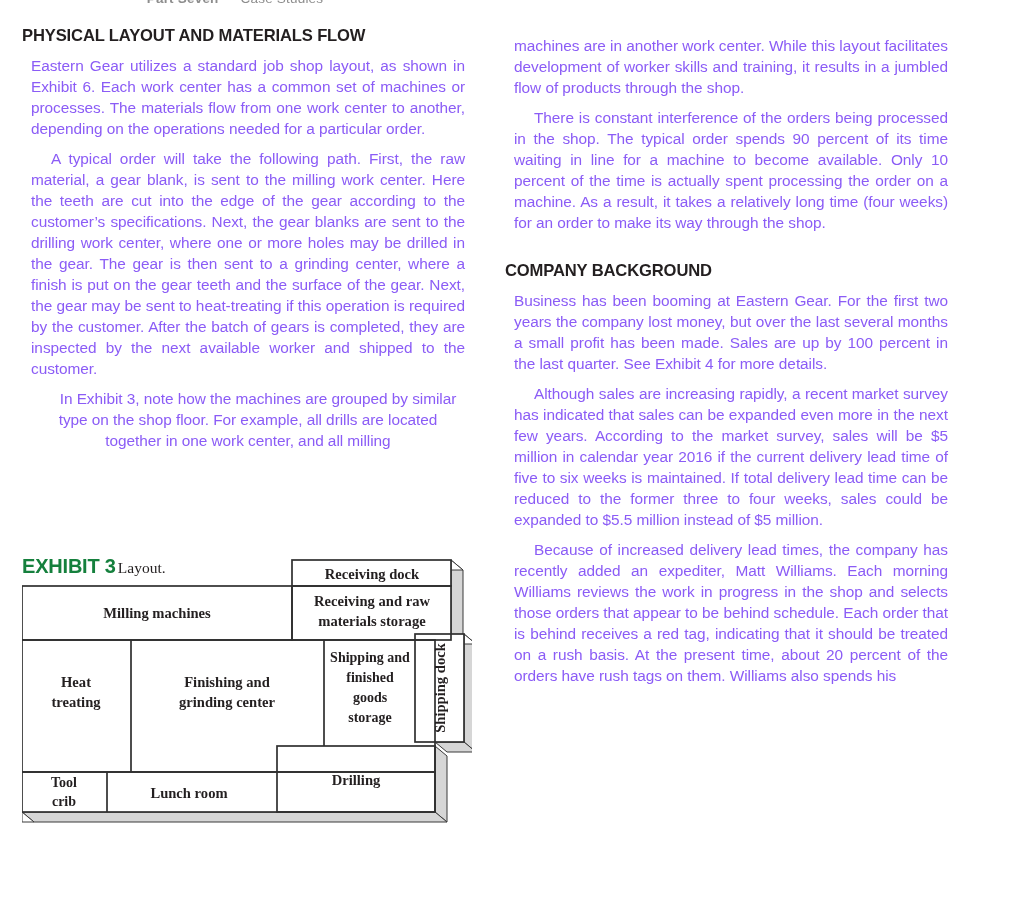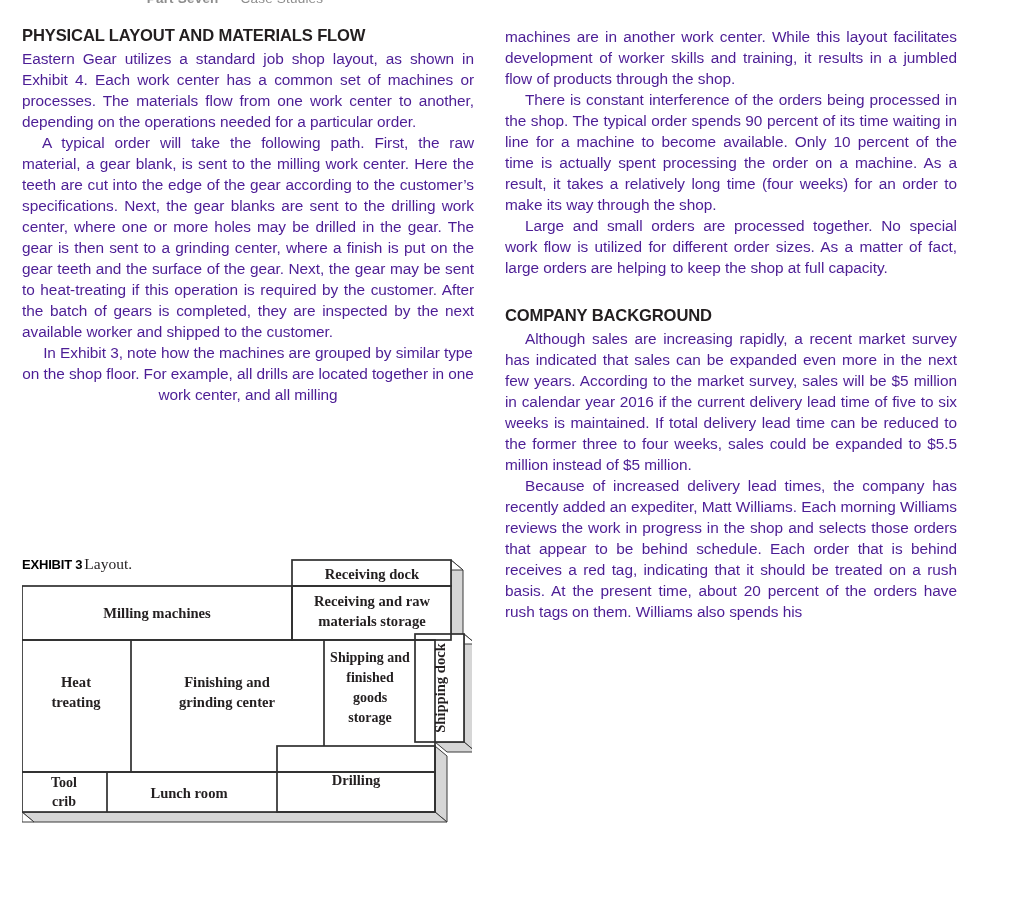--- a/index.html
+++ b/index.html
@@ -50,45 +50,45 @@
     font-size: 16.6px;
     font-weight: bold;
     margin: 0 0 2px 0;
     letter-spacing: -0.15px;
     color: #231f20;
     line-height: 1.22;
   }
   h2.sec-head.spaced { margin-top: 28px; }
 
   p.body {
-    margin: 0;
+    margin: 9px;
     font-size: 15.4px;
     line-height: 21.0px;
     text-align: justify;
     text-justify: inter-word;
-    color: #4c1d95;
+    color: #8b5cf6;
     hyphens: none;
     letter-spacing: -0.05px;
   }
   p.body.indent { text-indent: 20px; }
   p.body.last-ragged { text-align: center; }
 
   
   .exhibit-caption {
     position: absolute;
     left: 22px;
     top: 555px;
     white-space: nowrap;
   }
   .exhibit-caption .ex-label {
     font-family: "Liberation Sans", sans-serif;
     font-weight: bold;
-    font-size: 13px;
+    font-size: 20px;
     letter-spacing: -0.2px;
-    color: #000000;
+    color: #15803d;
   }
   .exhibit-caption .ex-title {
     font-family: "Liberation Serif", serif;
     font-size: 15.5px;
     color: #231f20;
     margin-left: 2px;
   }
 
   
   .diagram {
@@ -113,30 +113,30 @@
 <body>
 
 <div class="running-head">
   <span class="rh-part">Part Seven</span><span class="rh-gap"></span><span class="rh-section">Case Studies</span>
 </div>
 
 <div class="page">
 
   <div class="col col-left">
     <h2 class="sec-head">PHYSICAL LAYOUT AND MATERIALS FLOW</h2>
-    <p class="body">Eastern Gear utilizes a standard job shop layout, as shown in Exhibit 4. Each work center has a common set of machines or processes. The materials flow from one work center to another, depending on the operations needed for a particular order.</p>
+    <p class="body">Eastern Gear utilizes a standard job shop layout, as shown in Exhibit 6. Each work center has a common set of machines or processes. The materials flow from one work center to another, depending on the operations needed for a particular order.</p>
     <p class="body indent">A typical order will take the following path. First, the raw material, a gear blank, is sent to the milling work center. Here the teeth are cut into the edge of the gear according to the customer’s specifications. Next, the gear blanks are sent to the drilling work center, where one or more holes may be drilled in the gear. The gear is then sent to a grinding center, where a finish is put on the gear teeth and the surface of the gear. Next, the gear may be sent to heat-treating if this operation is required by the customer. After the batch of gears is completed, they are inspected by the next available worker and shipped to the customer.</p>
     <p class="body indent last-ragged">In Exhibit 3, note how the machines are grouped by similar type on the shop floor. For example, all drills are located together in one work center, and all milling</p>
   </div>
 
   <div class="col col-right">
     <p class="body">machines are in another work center. While this layout facilitates development of worker skills and training, it results in a jumbled flow of products through the shop.</p>
     <p class="body indent">There is constant interference of the orders being processed in the shop. The typical order spends 90 percent of its time waiting in line for a machine to become available. Only 10 percent of the time is actually spent processing the order on a machine. As a result, it takes a relatively long time (four weeks) for an order to make its way through the shop.</p>
-    <p class="body indent">Large and small orders are processed together. No special work flow is utilized for different order sizes. As a matter of fact, large orders are helping to keep the shop at full capacity.</p>
     <h2 class="sec-head spaced">COMPANY BACKGROUND</h2>
+    <p class="body">Business has been booming at Eastern Gear. For the first two years the company lost money, but over the last several months a small profit has been made. Sales are up by 100 percent in the last quarter. See Exhibit 4 for more details.</p>
     <p class="body indent">Although sales are increasing rapidly, a recent market survey has indicated that sales can be expanded even more in the next few years. According to the market survey, sales will be $5 million in calendar year 2016 if the current delivery lead time of five to six weeks is maintained. If total delivery lead time can be reduced to the former three to four weeks, sales could be expanded to $5.5 million instead of $5 million.</p>
     <p class="body indent">Because of increased delivery lead times, the company has recently added an expediter, Matt Williams. Each morning Williams reviews the work in progress in the shop and selects those orders that appear to be behind schedule. Each order that is behind receives a red tag, indicating that it should be treated on a rush basis. At the present time, about 20 percent of the orders have rush tags on them. Williams also spends his</p>
   </div>
 
   <div class="exhibit-caption">
     <span class="ex-label">EXHIBIT 3</span><span class="ex-title">Layout.</span>
   </div>
 
   <div class="diagram">
     <svg width="450" height="282" viewBox="0 0 450 282" xmlns="http://www.w3.org/2000/svg">

